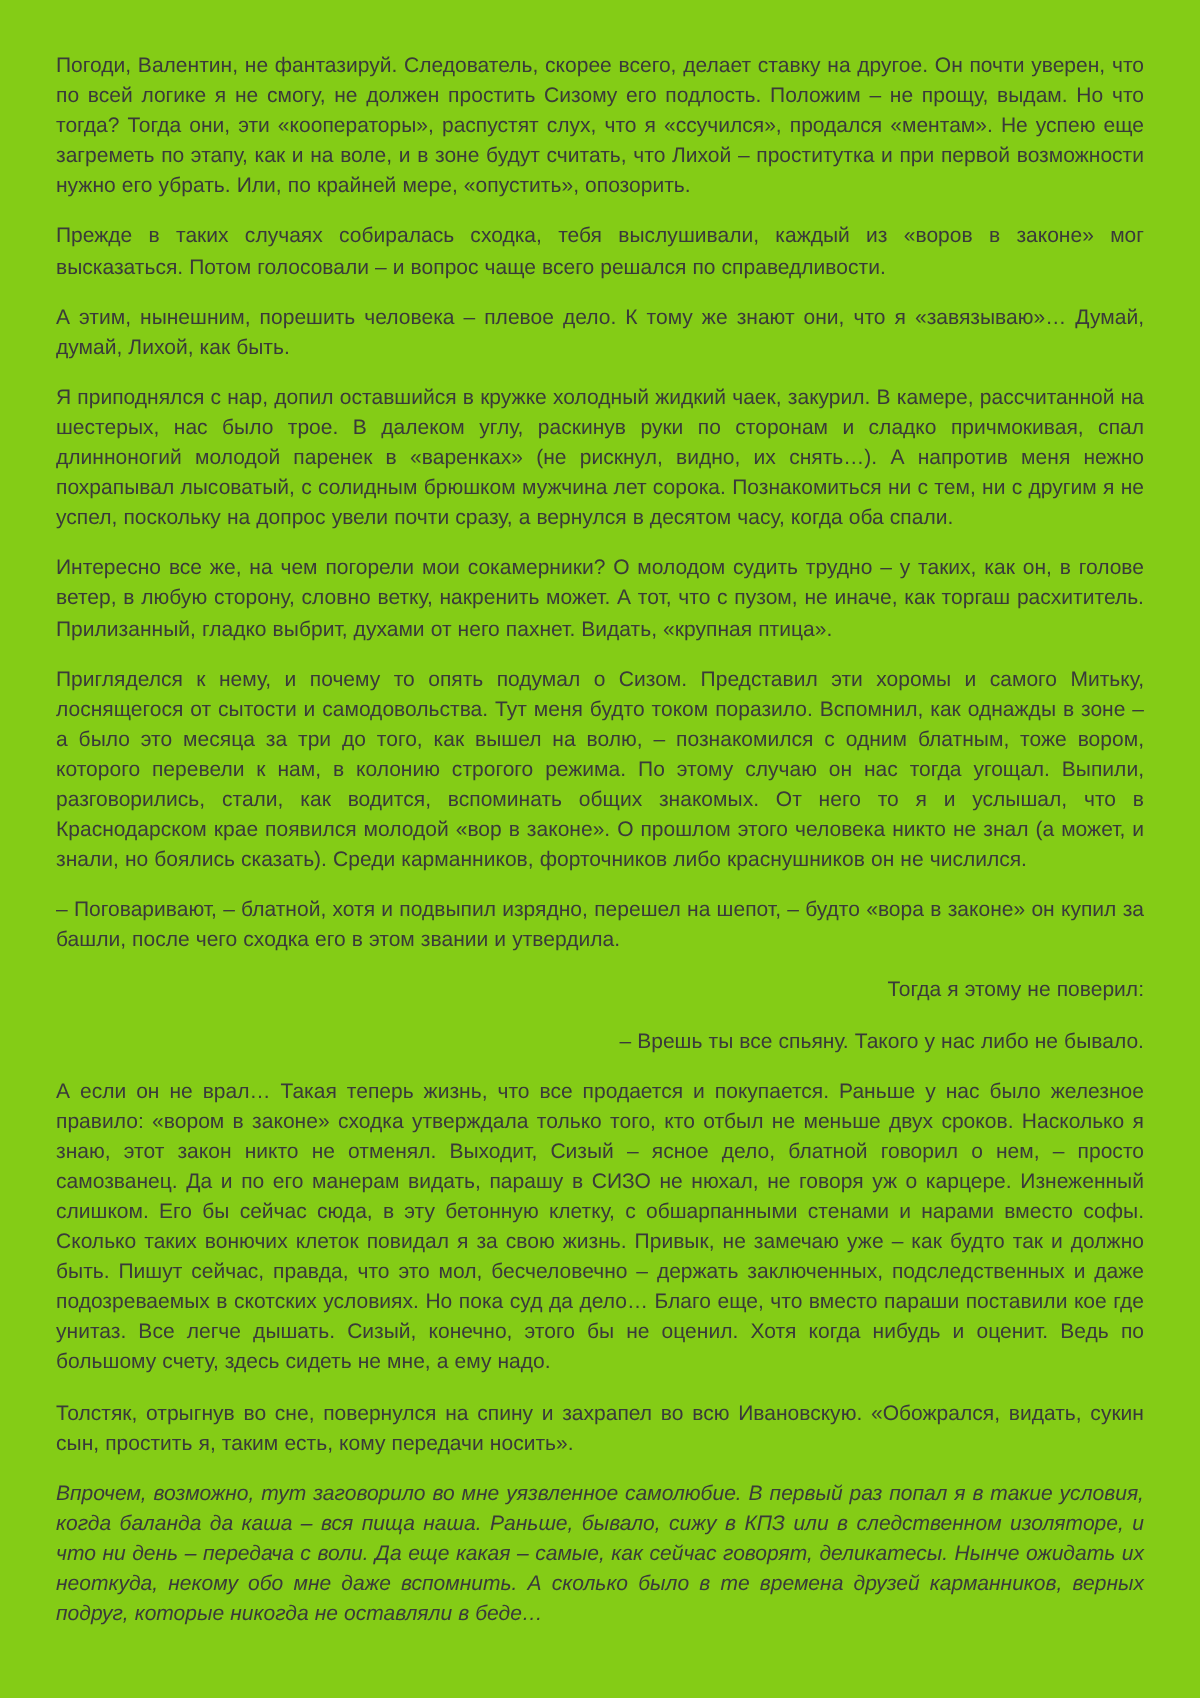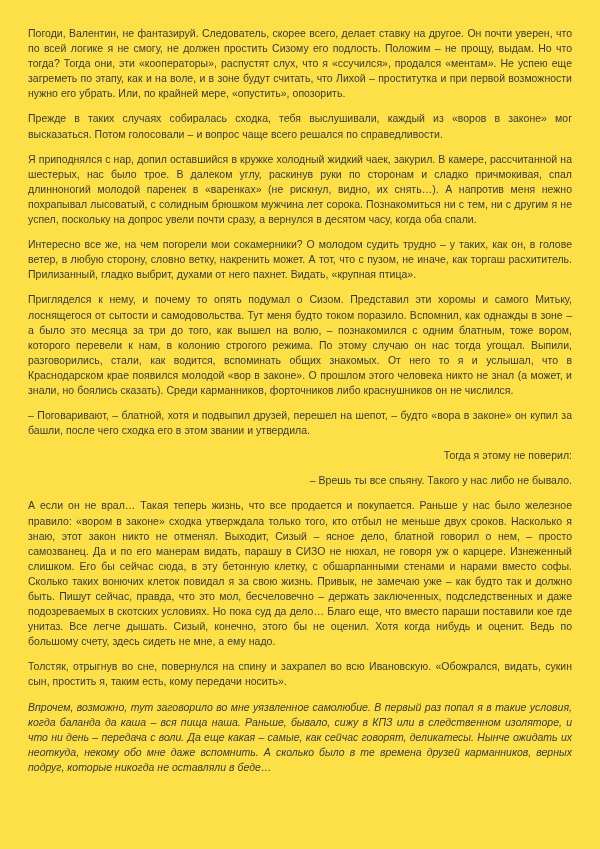--- a/index.html
+++ b/index.html
@@ -13,21 +13,21 @@
     width: 600px;
     height: 849px;
     overflow: hidden;
     font-family: "Liberation Sans", "DejaVu Sans", sans-serif;
   }
 
   .page {
     box-sizing: border-box;
     width: 600px;
     height: 849px;
-    background: #fde047;
+    background: #84cc16;
     padding: 26px 28px 0 28px;
   }
 
   .doc-body {
     width: 544px;
   }
 
   .para {
     margin: 0 0 10px 0;
     font-size: 10.5px;
@@ -52,24 +52,25 @@
   }
 </style>
 </head>
 <body>
 
 <div class="page">
   <div class="doc-body">
 
     <p class="para">Погоди, Валентин, не фантазируй. Следователь, скорее всего, делает ставку на другое. Он почти уверен, что по всей логике я не смогу, не должен простить Сизому его подлость. Положим – не прощу, выдам. Но что тогда? Тогда они, эти «кооператоры», распустят слух, что я «ссучился», продался «ментам». Не успею еще загреметь по этапу, как и на воле, и в зоне будут считать, что Лихой – проститутка и при первой возможности нужно его убрать. Или, по крайней мере, «опустить», опозорить.</p>
     <p class="para">Прежде в таких случаях собиралась сходка, тебя выслушивали, каждый из «воров в законе» мог высказаться. Потом голосовали – и вопрос чаще всего решался по справедливости.</p>
+    <p class="para">А этим, нынешним, порешить человека – плевое дело. К тому же знают они, что я «завязываю»… Думай, думай, Лихой, как быть.</p>
     <p class="para">Я приподнялся с нар, допил оставшийся в кружке холодный жидкий чаек, закурил. В камере, рассчитанной на шестерых, нас было трое. В далеком углу, раскинув руки по сторонам и сладко причмокивая, спал длинноногий молодой паренек в «варенках» (не рискнул, видно, их снять…). А напротив меня нежно похрапывал лысоватый, с солидным брюшком мужчина лет сорока. Познакомиться ни с тем, ни с другим я не успел, поскольку на допрос увели почти сразу, а вернулся в десятом часу, когда оба спали.</p>
     <p class="para">Интересно все же, на чем погорели мои сокамерники? О молодом судить трудно – у таких, как он, в голове ветер, в любую сторону, словно ветку, накренить может. А тот, что с пузом, не иначе, как торгаш расхититель. Прилизанный, гладко выбрит, духами от него пахнет. Видать, «крупная птица».</p>
     <p class="para">Пригляделся к нему, и почему то опять подумал о Сизом. Представил эти хоромы и самого Митьку, лоснящегося от сытости и самодовольства. Тут меня будто током поразило. Вспомнил, как однажды в зоне – а было это месяца за три до того, как вышел на волю, – познакомился с одним блатным, тоже вором, которого перевели к нам, в колонию строгого режима. По этому случаю он нас тогда угощал. Выпили, разговорились, стали, как водится, вспоминать общих знакомых. От него то я и услышал, что в Краснодарском крае появился молодой «вор в законе». О прошлом этого человека никто не знал (а может, и знали, но боялись сказать). Среди карманников, форточников либо краснушников он не числился.</p>
-    <p class="para">– Поговаривают, – блатной, хотя и подвыпил друзей, перешел на шепот, – будто «вора в законе» он купил за башли, после чего сходка его в этом звании и утвердила.</p>
+    <p class="para">– Поговаривают, – блатной, хотя и подвыпил изрядно, перешел на шепот, – будто «вора в законе» он купил за башли, после чего сходка его в этом звании и утвердила.</p>
     <p class="para short">Тогда я этому не поверил:</p>
     <p class="para short">– Врешь ты все спьяну. Такого у нас либо не бывало.</p>
     <p class="para">А если он не врал… Такая теперь жизнь, что все продается и покупается. Раньше у нас было железное правило: «вором в законе» сходка утверждала только того, кто отбыл не меньше двух сроков. Насколько я знаю, этот закон никто не отменял. Выходит, Сизый – ясное дело, блатной говорил о нем, – просто самозванец. Да и по его манерам видать, парашу в СИЗО не нюхал, не говоря уж о карцере. Изнеженный слишком. Его бы сейчас сюда, в эту бетонную клетку, с обшарпанными стенами и нарами вместо софы. Сколько таких вонючих клеток повидал я за свою жизнь. Привык, не замечаю уже – как будто так и должно быть. Пишут сейчас, правда, что это мол, бесчеловечно – держать заключенных, подследственных и даже подозреваемых в скотских условиях. Но пока суд да дело… Благо еще, что вместо параши поставили кое где унитаз. Все легче дышать. Сизый, конечно, этого бы не оценил. Хотя когда нибудь и оценит. Ведь по большому счету, здесь сидеть не мне, а ему надо.</p>
     <p class="para">Толстяк, отрыгнув во сне, повернулся на спину и захрапел во всю Ивановскую. «Обожрался, видать, сукин сын, простить я, таким есть, кому передачи носить».</p>
     <p class="para">Впрочем, возможно, тут заговорило во мне уязвленное самолюбие. В первый раз попал я в такие условия, когда баланда да каша – вся пища наша. Раньше, бывало, сижу в КПЗ или в следственном изоляторе, и что ни день – передача с воли. Да еще какая – самые, как сейчас говорят, деликатесы. Нынче ожидать их неоткуда, некому обо мне даже вспомнить. А сколько было в те времена друзей карманников, верных подруг, которые никогда не оставляли в беде…</p>
 
   </div>
 </div>
 
 </body></html>

